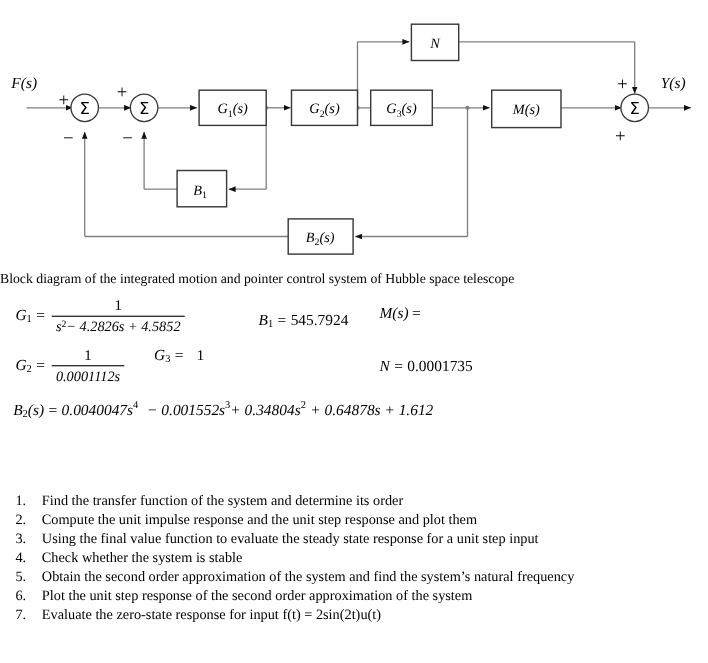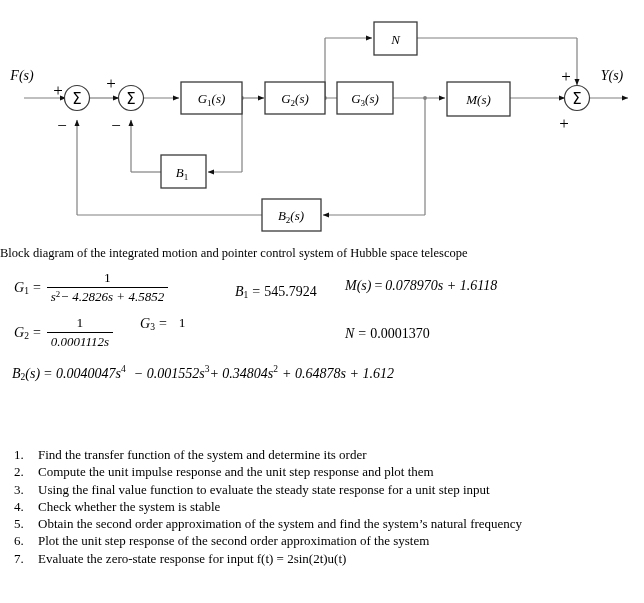--- a/index.html
+++ b/index.html
@@ -280,21 +280,20 @@
         <span class="sub">1</span>
       <span class="mn" style="margin:0 4px">=</span>
       <span class="mn">545.7924</span>
     </span>
   </div>
 
   <div class="eq-row" style="left:345px; top:10px;">
     <span class="eq-item">
       <span class="mi">M(s)</span>
       <span class="mn" style="margin:0 3px">=</span>
-      <span class="mi">0.078970s + 1.6118</span>
     </span>
   </div>
 
   <div class="eq-row" style="left:14px; top:47px;">
     <span class="eq-item">
       <span class="mi">G</span>
         <span class="sub">2</span>
       <span class="mn" style="margin:0 4px">=</span>
       <span class="frac">
         <span class="num mn">1</span>
@@ -311,21 +310,21 @@
       <span class="frac">
         <span class="num mn">1</span>
       </span>
     </span>
   </div>
 
   <div class="eq-row" style="left:345px; top:58px;">
     <span class="eq-item">
       <span class="mi">N</span>
       <span class="mn" style="margin:0 4px">=</span>
-      <span class="mn">0.0001370</span>
+      <span class="mn">0.0001735</span>
     </span>
   </div>
 
   <div class="eq-row" style="left:12px; top:98px;">
     <span class="eq-item">
       <span class="mi">B</span>
         <span class="sub">2</span>
         <span class="mi">(s)</span>
       <span class="mn" style="margin:0 4px">=</span>
       <span class="mi">0.0040047s</span>

